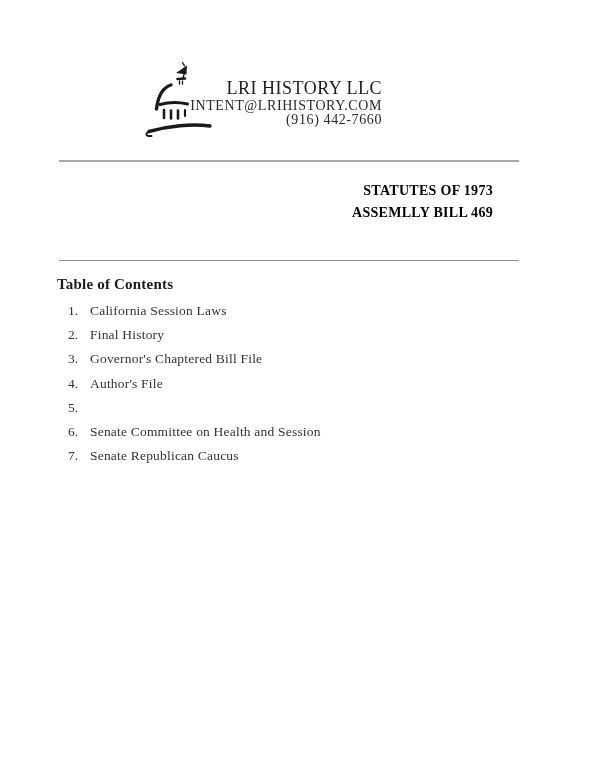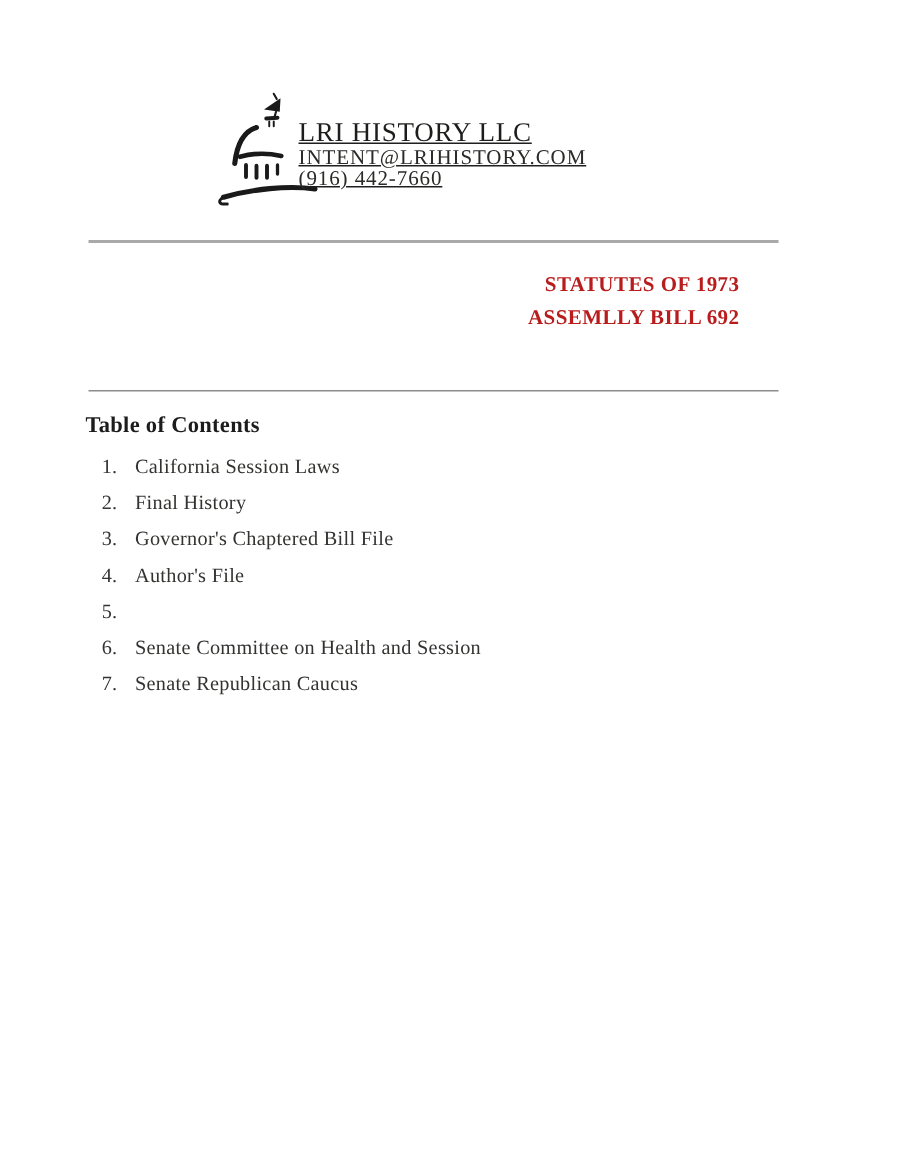--- a/index.html
+++ b/index.html
@@ -20,25 +20,24 @@
   
   .logo {
     position: absolute;
     left: 140px;
     top: 58px;
     width: 80px;
     height: 85px;
   }
   .letterhead {
     position: absolute;
-    left: 199px;
+    left: 182px;
     top: 77px;
     width: 200px;
-    text-align: left;
-    text-decoration: underline;
+    text-align: right;
   }
   .company-name {
     font-size: 18px;
     letter-spacing: 0.5px;
     color: #1d1d1b;
     line-height: 22px;
     white-space: nowrap;
   }
   .contact-line {
     font-size: 14px;
@@ -70,21 +69,21 @@
     position: absolute;
     left: 59px;
     top: 180px;
     width: 434px;
     text-align: right;
   }
   .bill-reference .ref-line {
     font-size: 14px;
     font-weight: bold;
     letter-spacing: 0.3px;
-    color: #b91c1c;
+    color: #000000;
     line-height: 21.5px;
     white-space: pre;
   }
 
   
   .toc-title {
     position: absolute;
     left: 57px;
     top: 276px;
     margin: 0;
@@ -151,21 +150,21 @@
   <div class="letterhead">
     <div class="company-name">LRI HISTORY LLC</div>
     <div class="contact-line">INTENT@LRIHISTORY.COM</div>
     <div class="contact-line">(916) 442-7660</div>
   </div>
 
   <div class="rule rule-top"></div>
 
   <div class="bill-reference">
     <div class="ref-line">STATUTES OF 1973</div>
-    <div class="ref-line">ASSEMLLY BILL 692</div>
+    <div class="ref-line">ASSEMLLY BILL 469</div>
   </div>
 
   <div class="rule rule-bottom"></div>
 
   <h2 class="toc-title">Table of Contents</h2>
 
   <div class="toc-list">
     <div class="toc-item">
       <span class="num">1.</span>
       <span class="label">California Session Laws</span>

